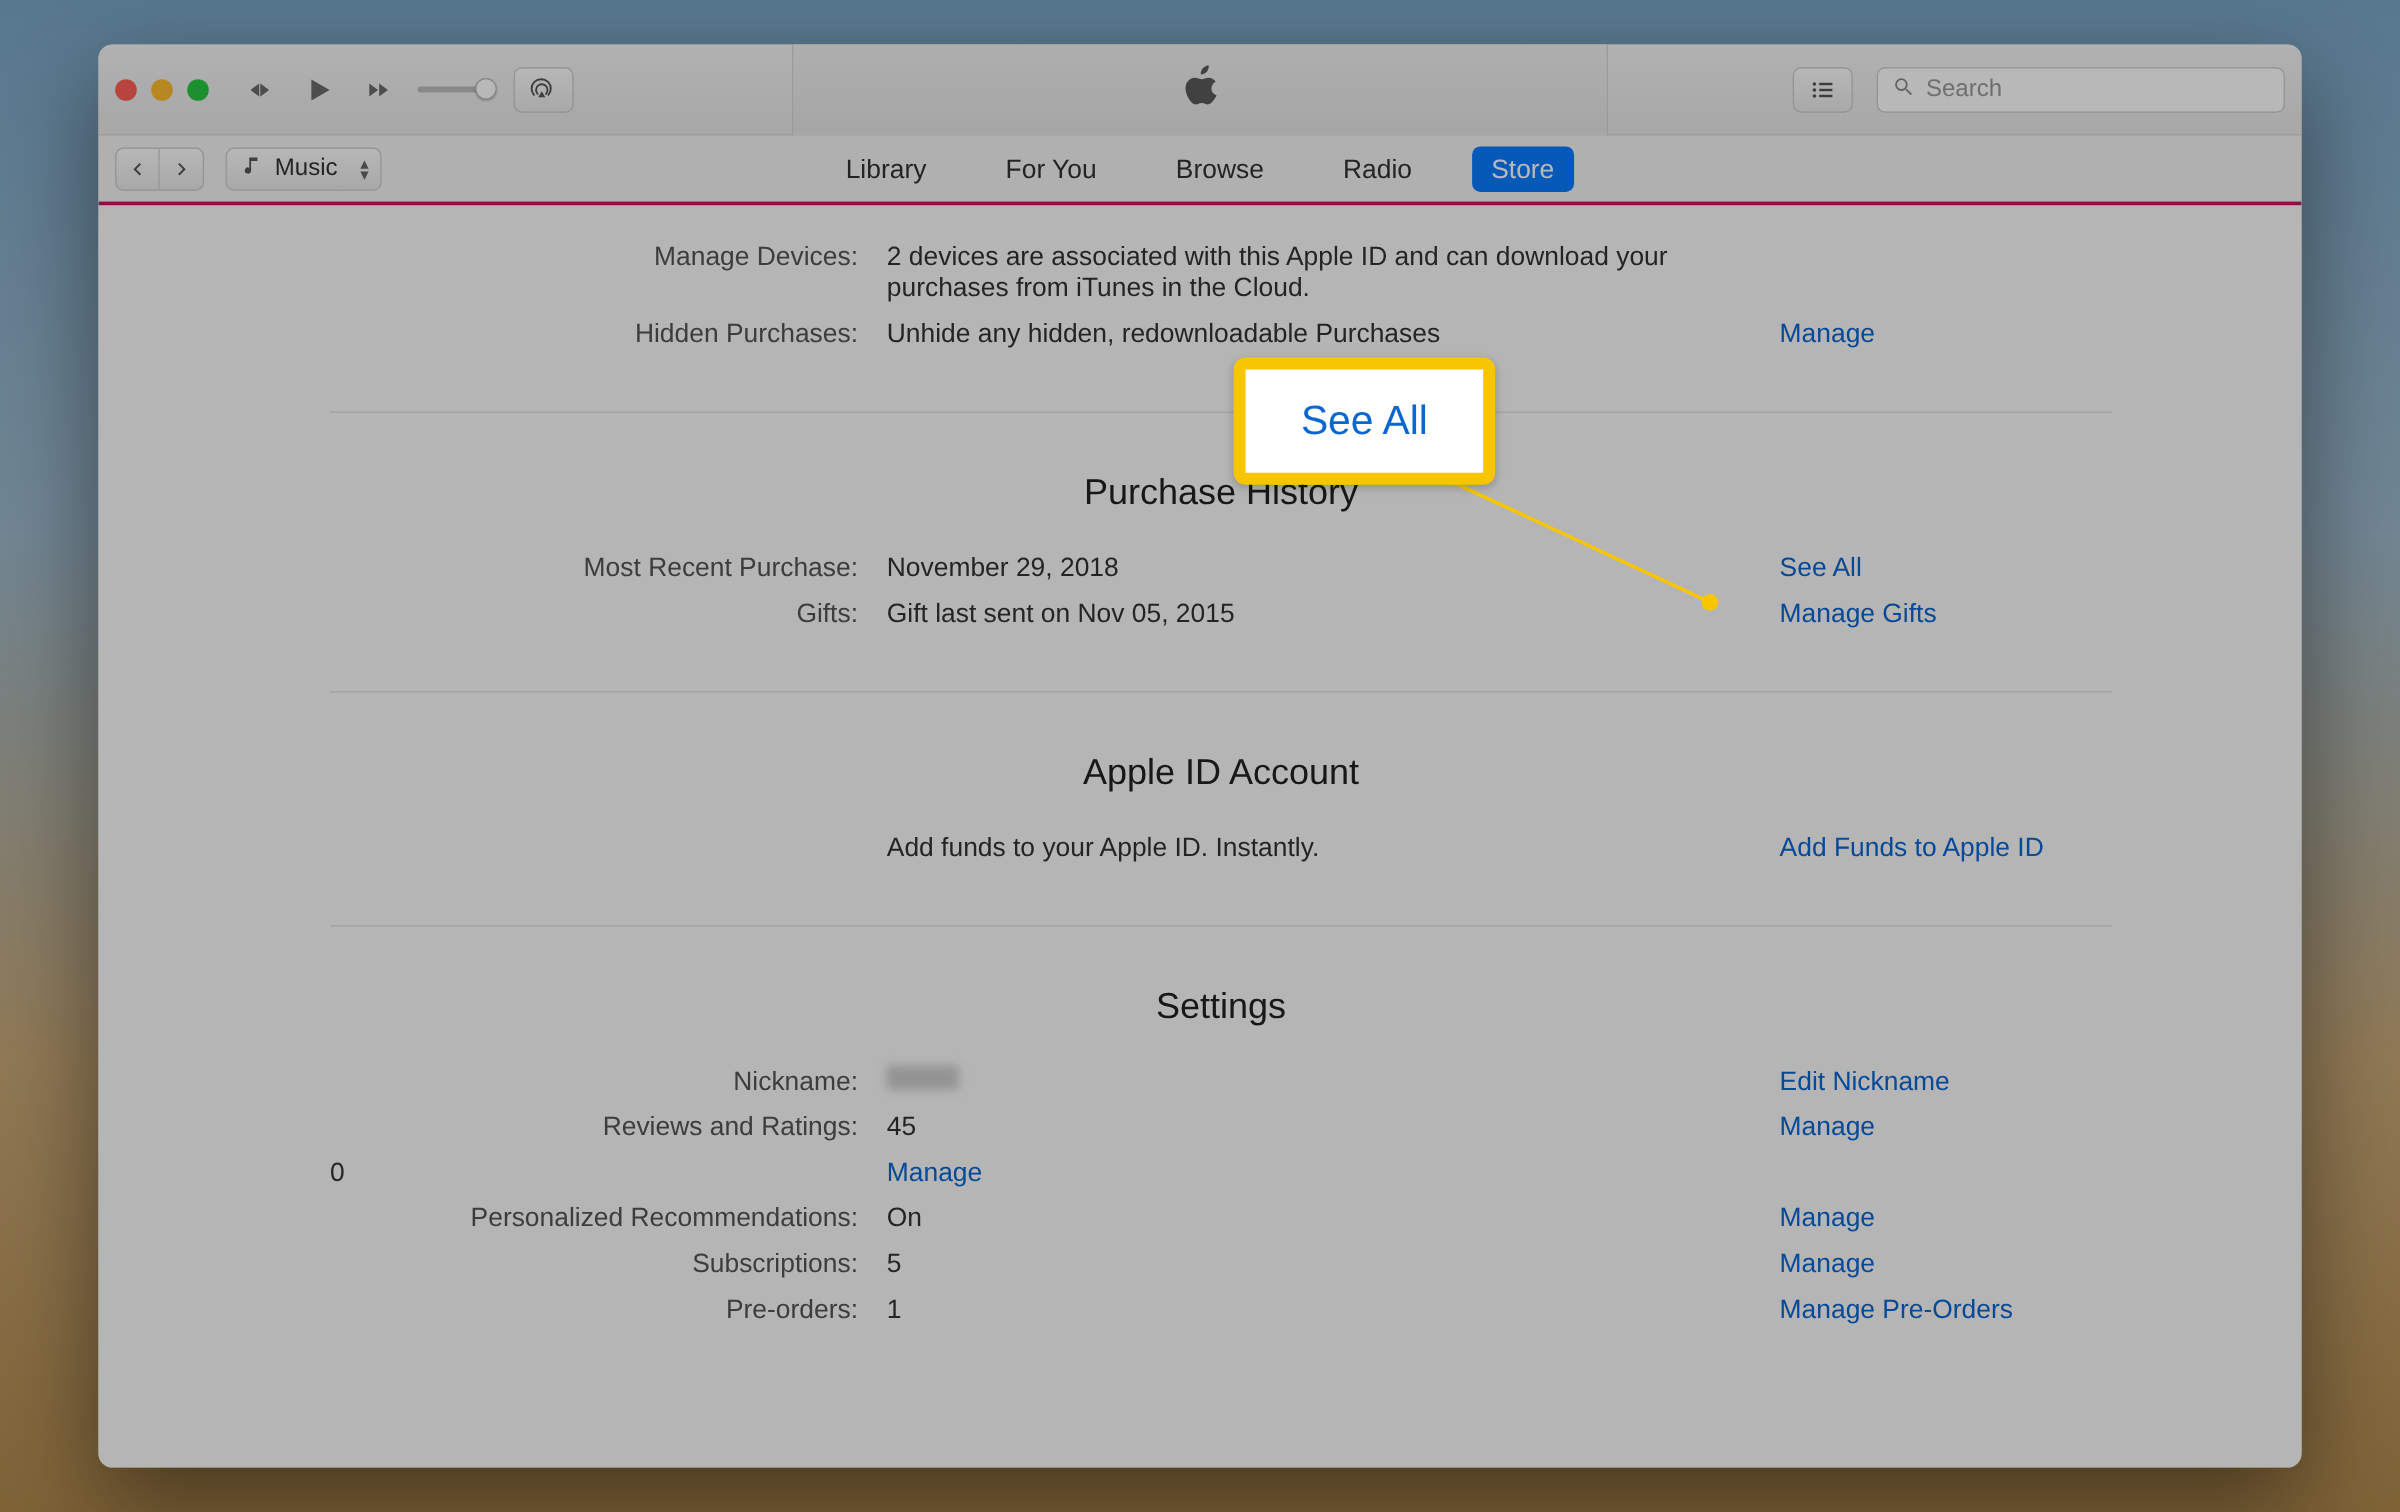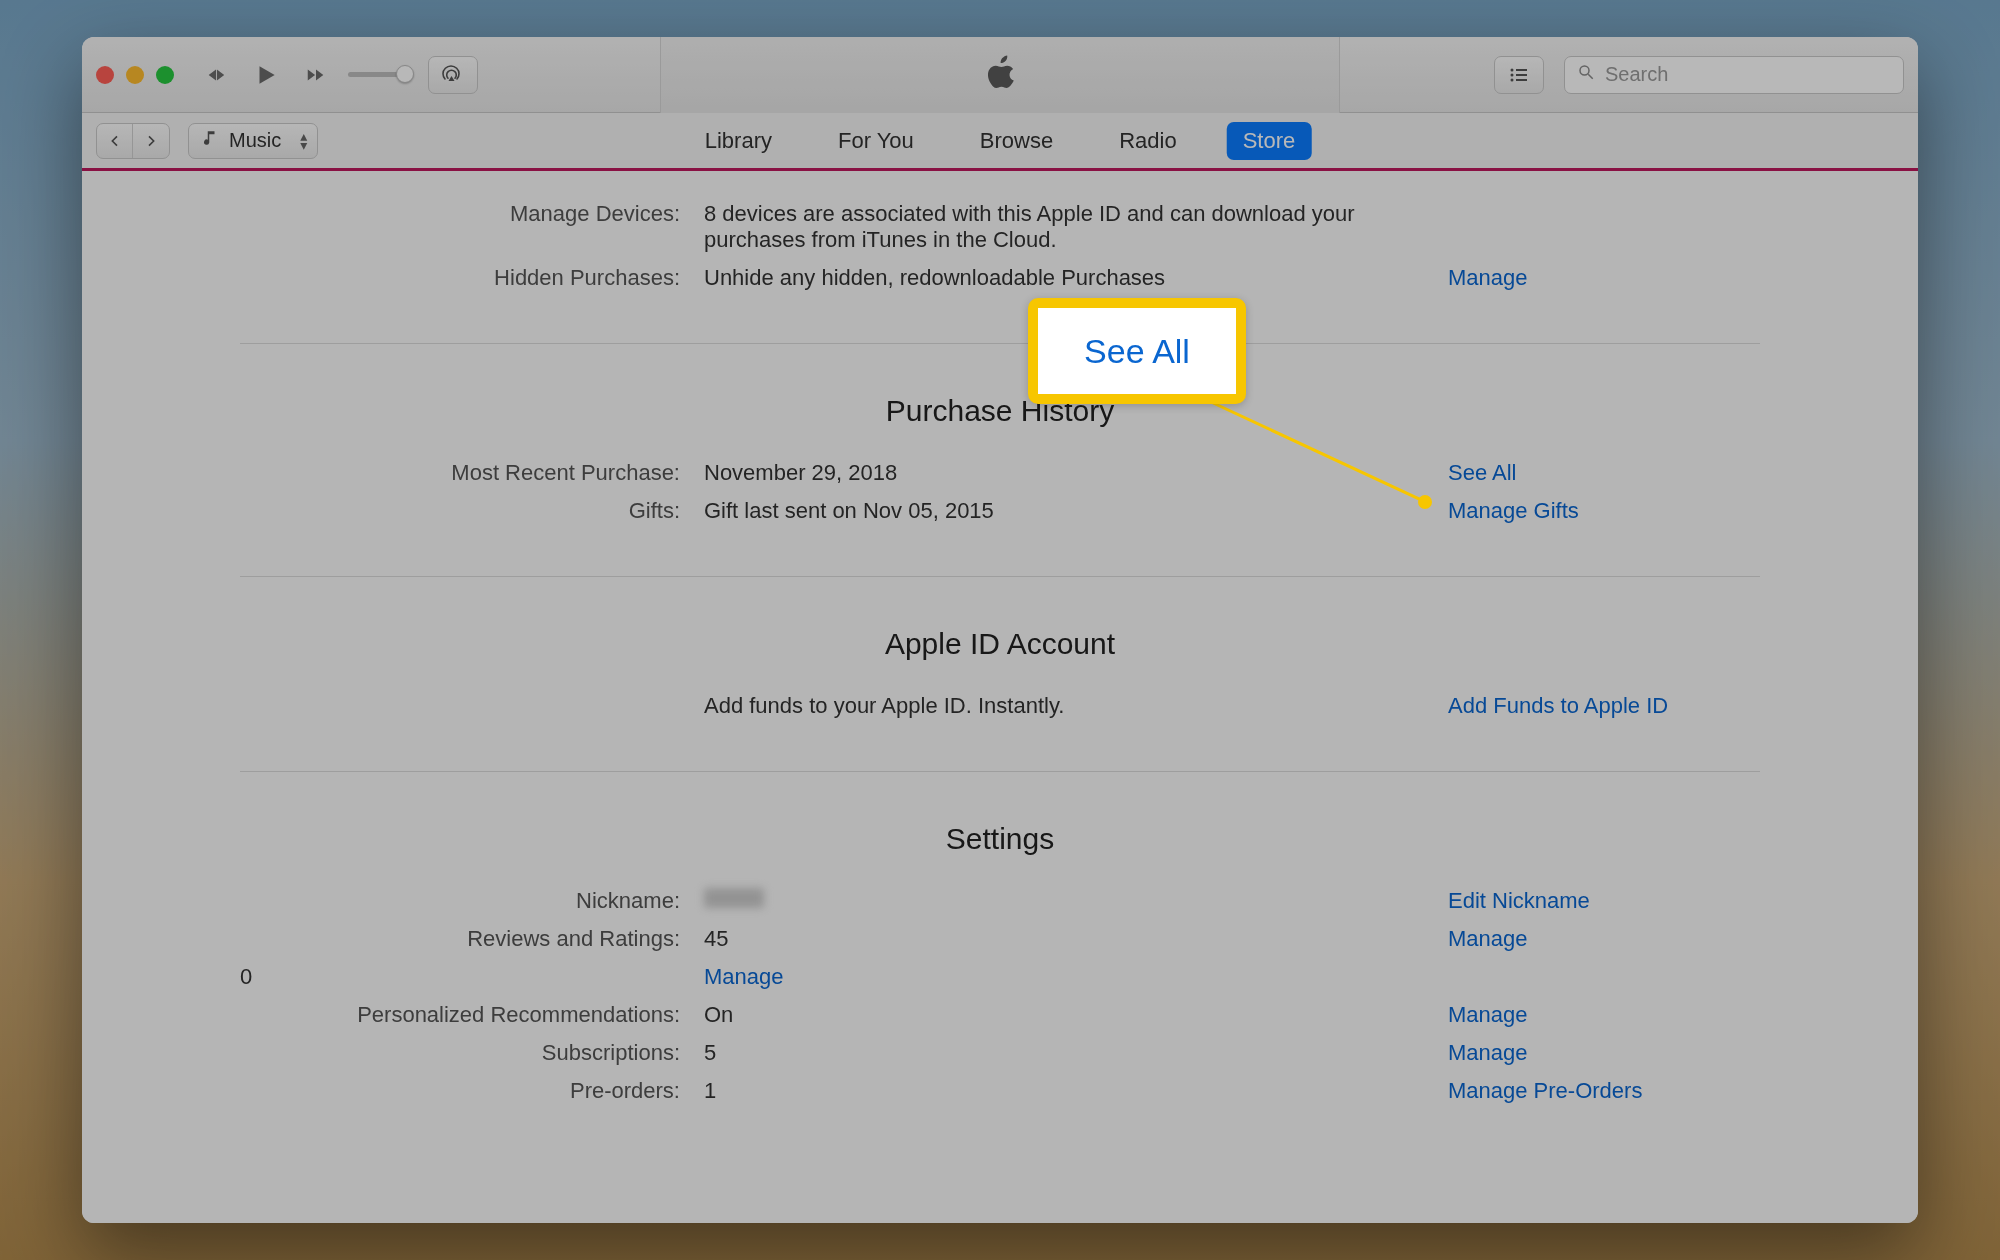--- a/index.html
+++ b/index.html
@@ -57,21 +57,21 @@
   }
   .source-select .note { position:absolute; left:12px; }
   .source-select .chev { position:absolute; right:10px; color:#666; font-size:14px; line-height:8px; display:flex; flex-direction:column; gap:1px;}
   .tabs { position:absolute; left:50%; transform:translateX(-50%); display:flex; gap:34px; align-items:flex-end; font-size:22px; color:#333;}
   .tabs .tab { padding:6px 16px; border-radius:7px; }
   .tabs .tab.active { background:#0a7cff; color:#fff; }
 
   
   .content { flex:1; overflow:auto; background:#fbfbfb; }
   .inner { width:1520px; margin:0 auto; padding:0 0 40px 0;}
-  .section { border-bottom:1px solid #dcdcdc; padding:50px 0 46px 0; }
+  .section { border-bottom:1px solid #dcdcdc; padding:50px 0 46px 0;margin-left:35px; }
   .section:first-child { padding-top:24px; }
   .section h2 { font-size:30px; font-weight:500; color:#222; margin-bottom:26px;text-align:center; }
   .row { display:grid; grid-template-columns: 440px 720px 1fr; column-gap:24px; font-size:22px; color:#333; padding:6px 0;}
   .row .label { text-align:right; color:#555; }
   .row .value { }
   .row .action { color:#0a66d0; }
   .row .action a, .row .action span { color:#0a66d0; text-decoration:none; cursor:pointer; }
   .blurred { filter: blur(4px); display:inline-block; background:#ccc; color:transparent; width:60px; height:20px; border-radius:3px;}
 
   
@@ -196,21 +196,21 @@
       <div class="tab active">Store</div>
     </div>
   </div>
 
   <div class="content">
     <div class="inner">
 
       <div class="section">
         <div class="row">
           <div class="label">Manage Devices:</div>
-          <div class="value">8 devices are associated with this Apple ID and can download your purchases from iTunes in the Cloud.</div>
+          <div class="value">2 devices are associated with this Apple ID and can download your purchases from iTunes in the Cloud.</div>
         </div>
         <div class="row">
           <div class="label">Hidden Purchases:</div>
           <div class="value">Unhide any hidden, redownloadable Purchases</div>
           <div class="action"><span>Manage</span></div>
         </div>
       </div>
 
       <div class="section">
         <h2>Purchase History</h2>

